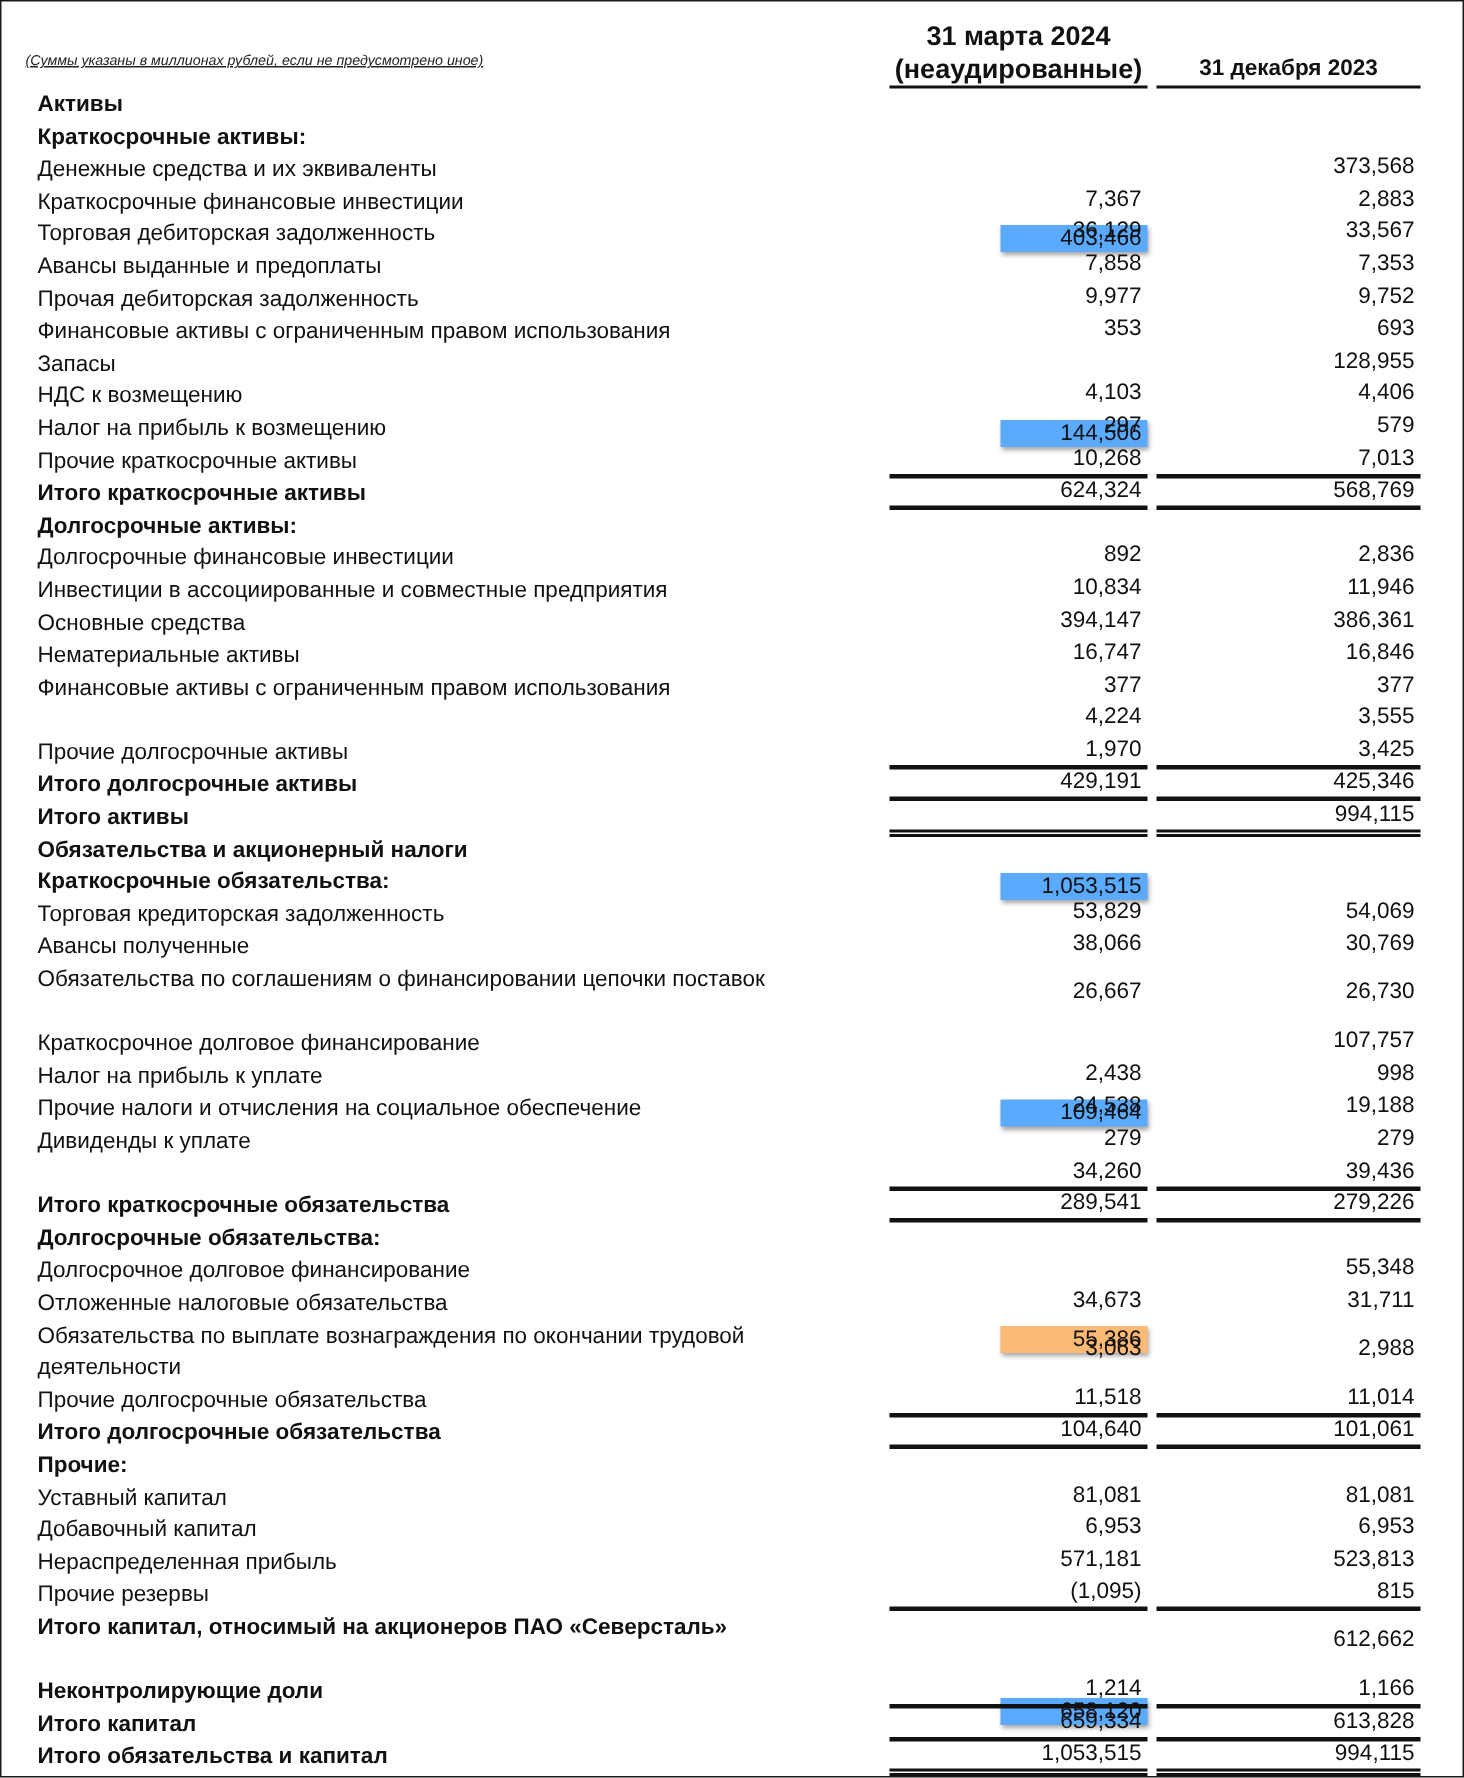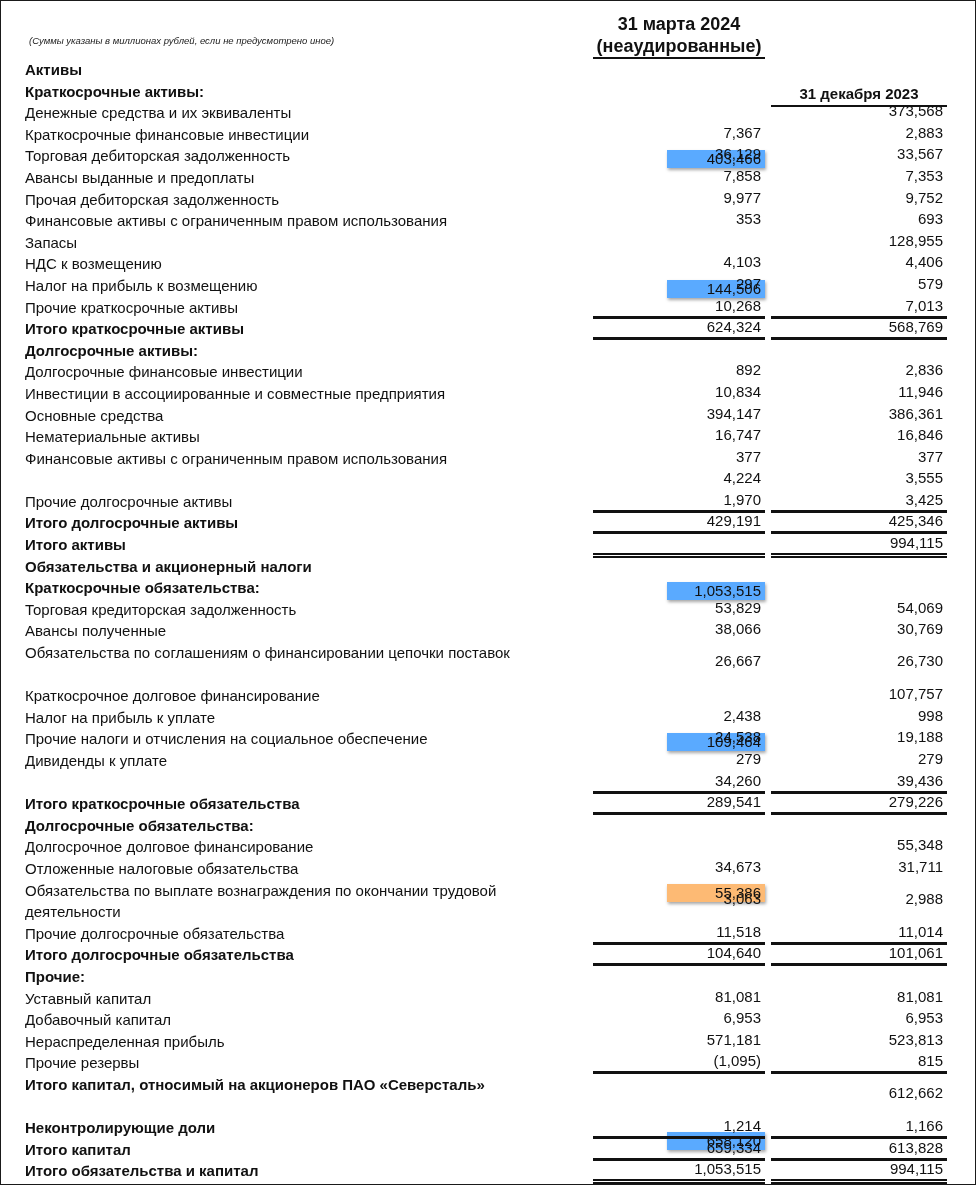--- a/index.html
+++ b/index.html
@@ -6,33 +6,32 @@
   body { width: 976px; height: 1185px; overflow: hidden; }
   .frame {
     position: absolute; left: 0; top: 0;
     width: 974px; height: 1183px;
     border: 1px solid #1a1a1a;
     background: #fff;
     font-family: "Liberation Sans", sans-serif;
     color: #111;
   }
   .hdr-note {
-    position: absolute; left: 28px; top: 34px;
-    font-size: 9.5px; font-style: italic; color: #222;
+    position: absolute; left: 16px; top: 34px;
+    font-size: 9.5px; font-style: italic; color: #222; text-decoration: underline;
   }
   .hdr-col1 {
     position: absolute; left: 592px; width: 172px; top: 12px;
     text-align: center; font-weight: bold; font-size: 18px; line-height: 22px;
   }
   .hdr-col1 .l2 { border-bottom: 2.5px solid #111; }
   .hdr-col2 {
     position: absolute; left: 770px; width: 176px; top: 34px;
     text-align: center; font-weight: bold; font-size: 15px; line-height: 22px;
     border-bottom: 2.5px solid #111;
-    margin-top: 48px;
   }
   .table { position: absolute; left: 0; top: 56px; width: 787px; }
   .row {
     position: relative; height: 21.6px; font-size: 15px;
   }
   .row.tall { height: 43.2px; padding-left: 12px; }
   .row .label {
     position: absolute; left: 24px; top: 2px; line-height: 21.6px;
     white-space: nowrap;
   }

